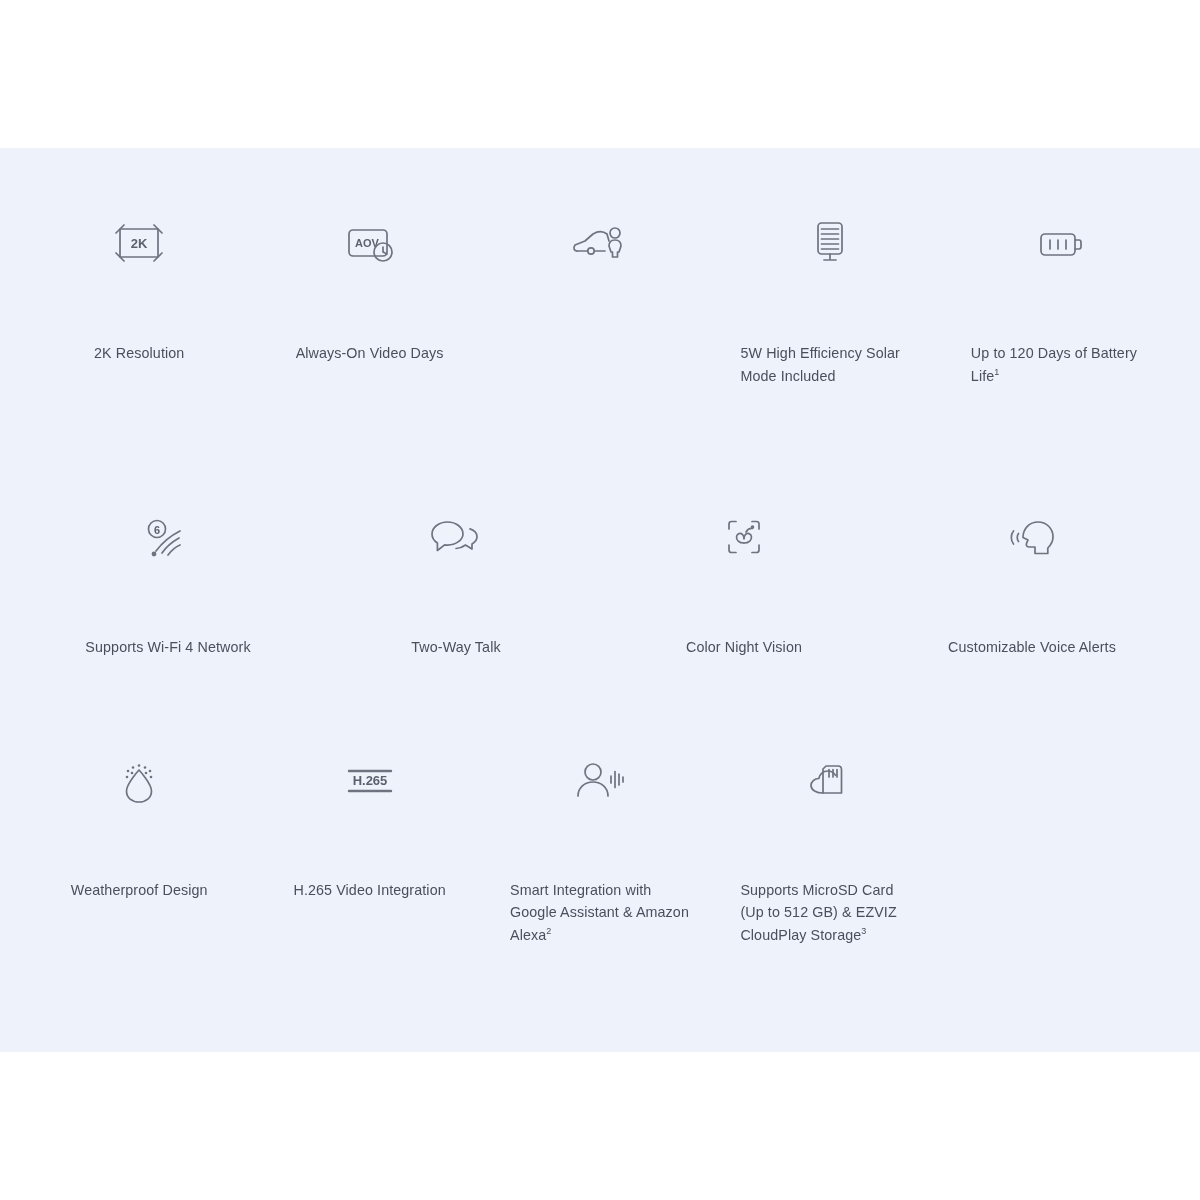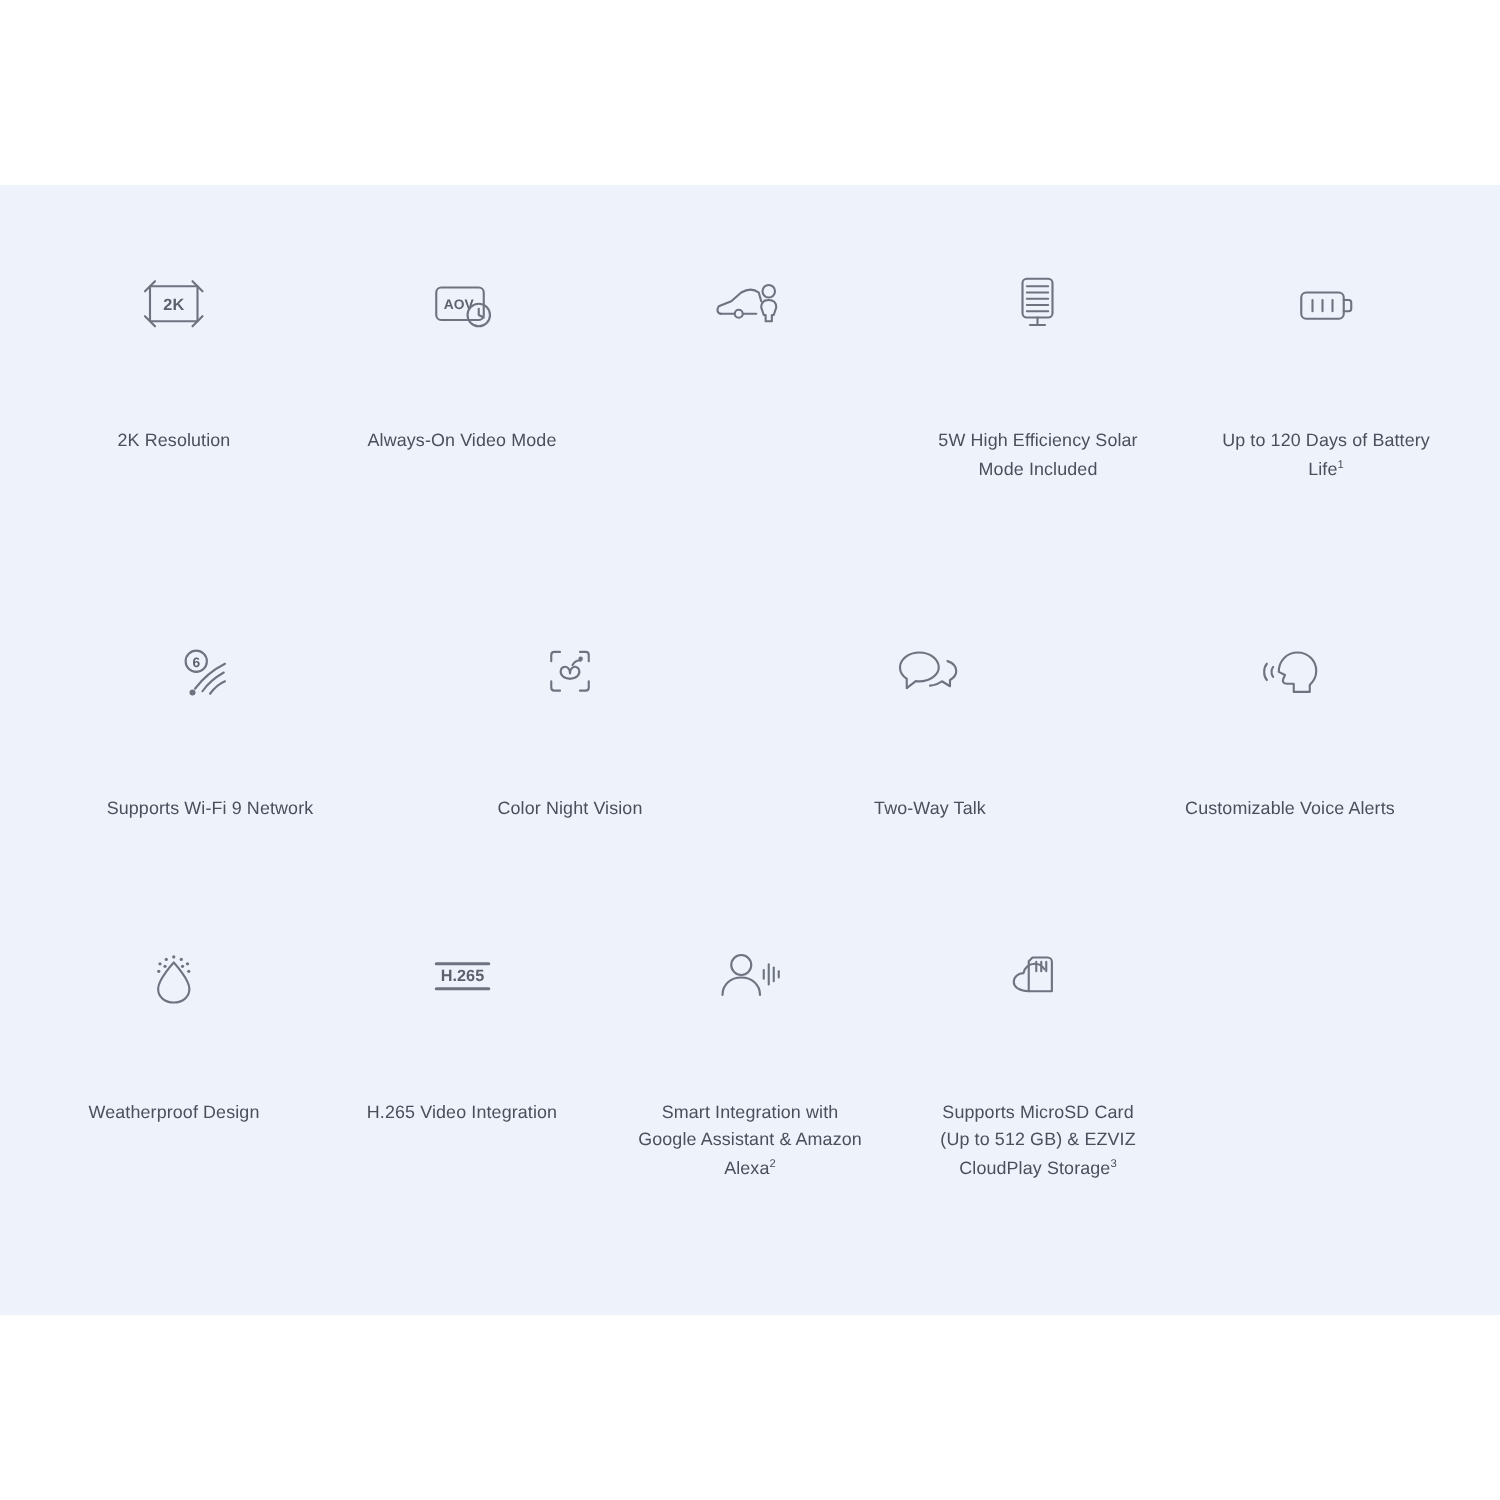--- a/index.html
+++ b/index.html
@@ -86,21 +86,20 @@
   }
 
   .gap {
     height: 44px;
   }
 
   .label {
     font-size: 14.3px;
     line-height: 22.6px;
     color: #4a4f5c;
-    text-align: center;
     letter-spacing: 0.1px;
     max-width: 180px;
   }
 
   .label.link {
     text-underline-offset: 2.5px;
     cursor: pointer;
   }
 
   .label sup {
@@ -139,21 +138,21 @@
         <div class="cell">
           <div class="icon-box">
             <svg width="58" height="48" viewBox="0 0 58 48">
               <rect class="icon-stroke" x="8" y="11" width="38" height="26" rx="4"></rect>
               <text class="icon-text" x="26" y="28" font-size="11" text-anchor="middle">AOV</text>
               <circle class="icon-stroke" cx="42" cy="33" r="9" fill="#eef2fb"></circle>
               <path class="icon-stroke" d="M42 28 L42 33 L46 35"></path>
             </svg>
           </div>
           <div class="gap"></div>
-          <div class="label">Always-On Video Mode</div>
+          <div class="label">Always-On Video Days</div>
         </div>
 
         <div class="cell">
           <div class="icon-box">
             <svg width="62" height="48" viewBox="0 0 62 48">
               <path class="icon-stroke" d="M8 32 C5 32 4 29 6 26 L16 22 L24 15 C29 12 34 12 38 15 L40 22"></path>
               <path class="icon-stroke" d="M8 32 L18 32"></path>
               <path class="icon-stroke" d="M26 32 L36 32"></path>
               <circle class="icon-stroke" cx="22" cy="32" r="3.2"></circle>
               <circle class="icon-stroke" cx="46" cy="14" r="5"></circle>
@@ -201,49 +200,49 @@
             <svg width="56" height="52" viewBox="0 0 56 52">
               <path class="icon-stroke" d="M16 40 C22 32 30 25 40 20"></path>
               <path class="icon-stroke" d="M22 42 C26 36 32 31 39 27"></path>
               <path class="icon-stroke" d="M28 44 C31 40 35 36 40 34"></path>
               <circle class="icon-fill" cx="14" cy="43" r="2.4"></circle>
               <circle class="icon-stroke" cx="17" cy="18" r="8.5"></circle>
               <text class="icon-text" x="17" y="22.5" font-size="11" text-anchor="middle">6</text>
             </svg>
           </div>
           <div class="gap"></div>
-          <div class="label">Supports Wi-Fi 9 Network</div>
+          <div class="label">Supports Wi-Fi 4 Network</div>
+        </div>
+
+        <div class="cell">
+          <div class="icon-box">
+            <svg width="58" height="46" viewBox="0 0 58 46">
+              <path class="icon-stroke" d="M36 20 C36 13.4 29 8 20.5 8 C12 8 5 13.4 5 20 C5 23.6 7.1 26.9 10.4 29 L10.4 36.5 L17.6 30.9 C18.5 31 19.5 31.1 20.5 31.1 C29 31.1 36 25.7 36 20 Z"></path>
+              <path class="icon-stroke" d="M29 34.5 C33 34.2 36 33 38.5 31 L45 35 L45 30 C48 28.3 50 25.7 50 22.8 C50 19.3 47.2 16.3 43 14.9"></path>
+            </svg>
+          </div>
+          <div class="gap"></div>
+          <div class="label">Two-Way Talk</div>
         </div>
 
         <div class="cell">
           <div class="icon-box">
             <svg width="50" height="50" viewBox="0 0 50 50">
               <path class="icon-stroke" d="M10 17 L10 12 C10 10.5 11 9.5 12.5 9.5 L17 9.5"></path>
               <path class="icon-stroke" d="M33 9.5 L37.5 9.5 C39 9.5 40 10.5 40 12 L40 17"></path>
               <path class="icon-stroke" d="M40 33 L40 38 C40 39.5 39 40.5 37.5 40.5 L33 40.5"></path>
               <path class="icon-stroke" d="M17 40.5 L12.5 40.5 C11 40.5 10 39.5 10 38 L10 33"></path>
               <path class="icon-stroke" d="M25 31 C20 31 17 28 17.6 24.4 C18.2 21.4 21.5 20.5 23.6 22.6 C24.6 23.6 25 25 25 26.6"></path>
               <path class="icon-stroke" d="M25 31 C30 31 33 28 32.4 24.4 C31.8 21.4 28.5 20.5 26.4 22.6 C25.4 23.6 25 25 25 26.6"></path>
               <path class="icon-stroke" d="M27 20 C28.5 17.5 31 16 33.5 16.5"></path>
               <circle class="icon-fill" cx="33.5" cy="15" r="1.8"></circle>
             </svg>
           </div>
           <div class="gap"></div>
           <div class="label">Color Night Vision</div>
-        </div>
-
-        <div class="cell">
-          <div class="icon-box">
-            <svg width="58" height="46" viewBox="0 0 58 46">
-              <path class="icon-stroke" d="M36 20 C36 13.4 29 8 20.5 8 C12 8 5 13.4 5 20 C5 23.6 7.1 26.9 10.4 29 L10.4 36.5 L17.6 30.9 C18.5 31 19.5 31.1 20.5 31.1 C29 31.1 36 25.7 36 20 Z"></path>
-              <path class="icon-stroke" d="M29 34.5 C33 34.2 36 33 38.5 31 L45 35 L45 30 C48 28.3 50 25.7 50 22.8 C50 19.3 47.2 16.3 43 14.9"></path>
-            </svg>
-          </div>
-          <div class="gap"></div>
-          <div class="label">Two-Way Talk</div>
         </div>
 
         <div class="cell">
           <div class="icon-box">
             <svg width="58" height="48" viewBox="0 0 58 48">
               <path class="icon-stroke" d="M20 24.5 C20 15.4 26.6 9 35 9 C43.4 9 50 15.4 50 23.8 C50 29 47.4 32.5 44.8 35 L44.8 40.5 L32 40.5 L32 34 L26.5 34 C24 34 22.6 32.4 23.6 30.2 L25 27 L20 24.5 Z"></path>
               <path class="icon-stroke" d="M15.5 20.5 C13.8 22.6 13.8 26.4 15.5 28.5"></path>
               <path class="icon-stroke" d="M10.5 18 C7.6 21.4 7.6 27.6 10.5 31"></path>
             </svg>
           </div>

